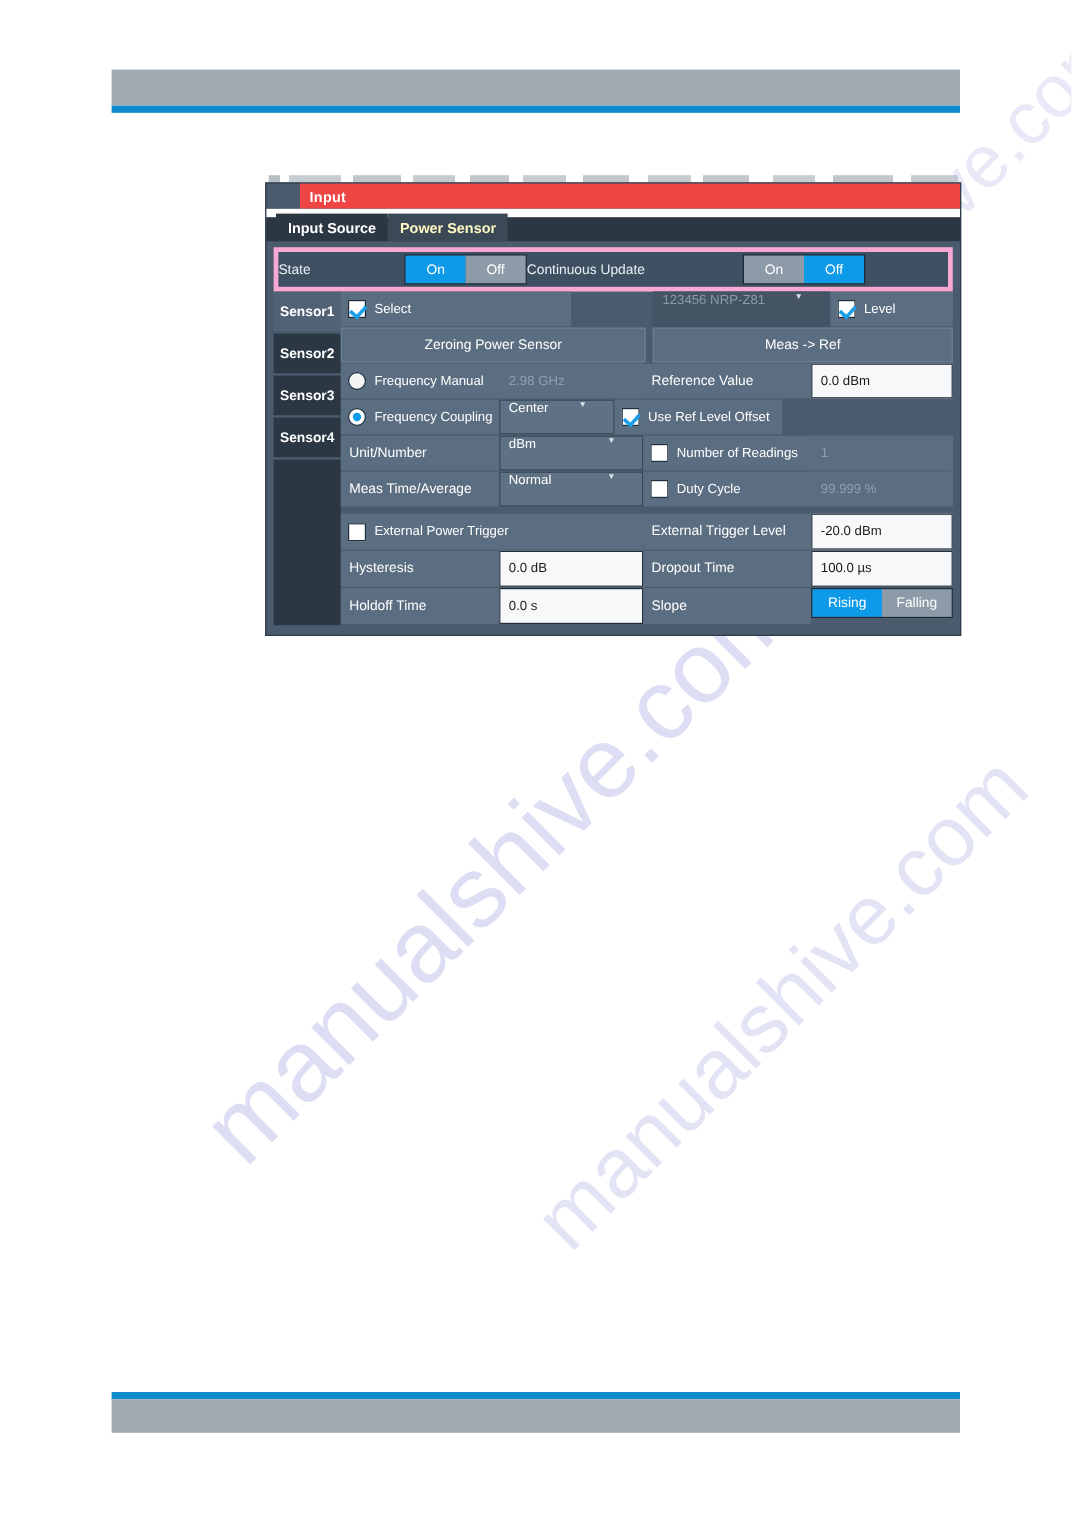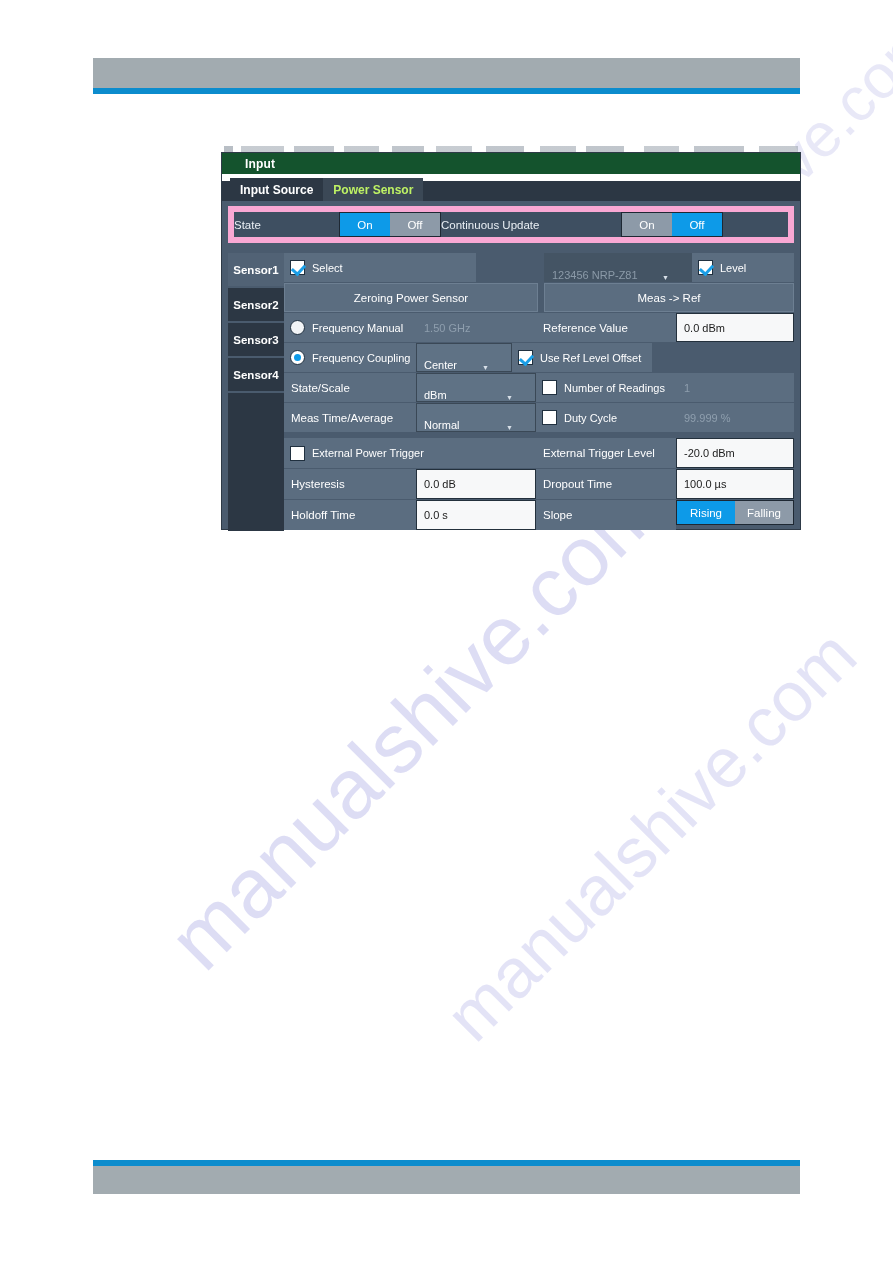--- a/index.html
+++ b/index.html
@@ -70,49 +70,50 @@
         #8e98a3 262px, #8e98a3 300px, transparent 300px, transparent 316px,
         #97a0aa 316px, #97a0aa 352px, transparent 352px, transparent 362px,
         #8d97a2 362px, #8d97a2 400px, transparent 400px, transparent 420px,
         #9aa3ad 420px, #9aa3ad 455px, transparent 455px, transparent 470px,
         #8e98a3 470px, #8e98a3 520px, transparent 520px, transparent 535px,
         #97a0aa 535px, #97a0aa 574px);
     opacity:.55;
   }
 
   .dlg-title {
-    height:21px; background:#14532d;
+    height:21px; background:#ef4444;
     display:flex; align-items:center;
-    padding-left:23px;
+    padding-left:8px;
     font-size:12px; font-weight:bold; color:#ffffff;
     letter-spacing:.2px;
+    margin-left:28px;
   }
 
   .tabbar {
     height:27px; background:#2c3744;
     display:flex; align-items:flex-end;
     padding-left:8px;
     border-top:7px solid #ffffff;
   }
   .tab {
     height:23px; padding:0 10px;
     display:flex; align-items:center;
     font-size:12px; font-weight:bold; color:#ffffff;
     background:#2c3744;
   }
-  .tab.active { background:#3b4856; color:#bef264; }
+  .tab.active { background:#3b4856; color:#fef9c3; }
 
   .dlg-body { padding:5px 6px 6px 6px; }
 
   
   .toprow {
     height:37px; background:#3e4f61;
-    border:6px solid #f9a8d4;
+    border:4px solid #f9a8d4;
     display:flex; align-items:center;
-    margin-bottom:10px;
+    margin-bottom:0;
   }
   .lbl { color:#e9eff4; font-size:11.5px; }
   .state-label { width:105px; text-align:right; padding-right:8px; }
   .cu-label  { width:180px; text-align:right; padding-right:8px; }
 
   .toggle { display:flex; height:25px; border:1px solid #1e2833; }
   .toggle .opt {
     width:50px; display:flex; align-items:center; justify-content:center;
     font-size:11.5px; color:#ffffff; background:#8d9aa8;
   }
@@ -175,21 +176,21 @@
     display:flex; align-items:center;
   }
   .input.disabled {
     background:#5b6d80; color:#8f9fae; border-color:#5b6d80;
   }
 
   .select {
     background:#5f7285; color:#ffffff;
     border:1px solid #3a4856;
     padding-left:7px; padding-right:22px;
-    display:flex; align-items:flex-end; justify-content:space-between;
+    display:flex; align-items:flex-start; justify-content:space-between;
   }
   .select.disabled { color:#8b9aa8; background:#445464; border-color:#445464; }
   .caret { font-size:7px; color:#d8e0e8; margin-left:6px; }
 
   .wide-btn {
     background:#5b6d80; color:#ffffff;
     display:flex; align-items:center; justify-content:center;
     font-size:11.5px;
     border:1px solid #6d7f92;
   }
@@ -270,21 +271,21 @@
           <div class="wide-btn" style="width:254px">Zeroing Power Sensor</div>
           <div class="cell spacer" style="width:6px"></div>
           <div class="wide-btn" style="width:250px">Meas -&gt; Ref</div>
         </div>
 
         <div class="row">
           <div class="chk-cell" style="width:132px">
             <span class="radio"></span>
             <span>Frequency Manual</span>
           </div>
-          <div class="input disabled" style="width:120px">1.50 GHz</div>
+          <div class="input disabled" style="width:120px">2.98 GHz</div>
           <div class="cell field-lbl" style="width:140px">Reference Value</div>
           <div class="input" style="width:118px">0.0 dBm</div>
         </div>
 
         <div class="row">
           <div class="chk-cell" style="width:132px">
             <span class="radio on"></span>
             <span>Frequency Coupling</span>
           </div>
           <div class="select" style="width:96px">
@@ -292,21 +293,21 @@
             <span class="caret">▼</span>
           </div>
           <div class="chk-cell" style="width:140px">
             <span class="chk on"></span>
             <span>Use Ref Level Offset</span>
           </div>
           <div class="cell spacer" style="width:118px"></div>
         </div>
 
         <div class="row">
-          <div class="cell field-lbl" style="width:132px">State/Scale</div>
+          <div class="cell field-lbl" style="width:132px">Unit/Number</div>
           <div class="select" style="width:120px">
             <span>dBm</span>
             <span class="caret">▼</span>
           </div>
           <div class="chk-cell" style="width:140px">
             <span class="chk"></span>
             <span>Number of Readings</span>
           </div>
           <div class="input disabled" style="width:118px">1</div>
         </div>

